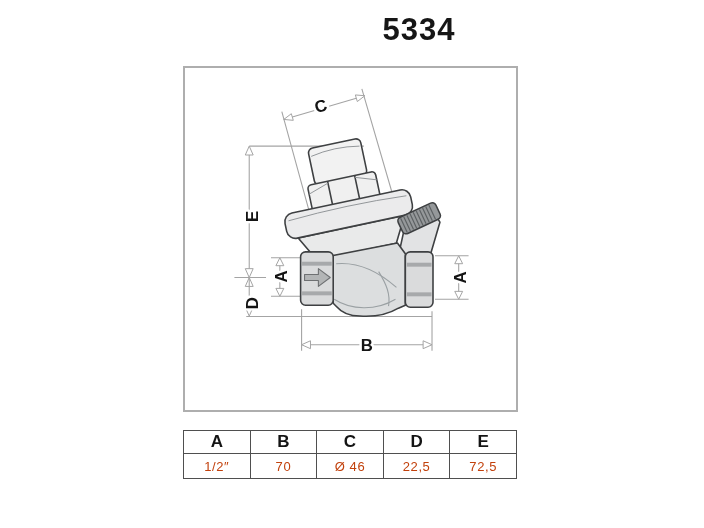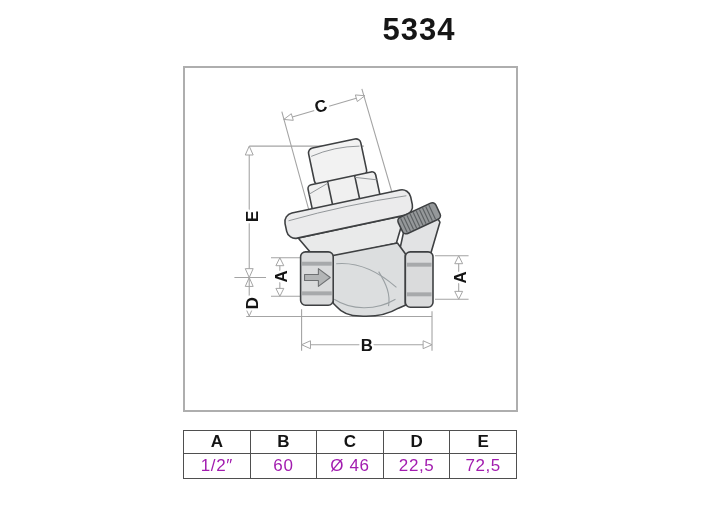--- a/index.html
+++ b/index.html
@@ -29,21 +29,21 @@
   }
 
   table.dims{
     position:absolute;left:183px;top:430px;width:334px;
     border-collapse:collapse;table-layout:fixed;background:#ffffff;
   }
   table.dims th,table.dims td{
     border:1.6px solid #4f4f4f;text-align:center;vertical-align:middle;padding:0;
   }
   table.dims th{font-size:17px;font-weight:bold;color:#141414;height:22px;}
-  table.dims td{font-size:17px;font-weight:normal;color:#a21caf;height:24px;letter-spacing:0.6px;}
+  table.dims td{font-size:13px;font-weight:normal;color:#c2410c;height:24px;letter-spacing:0.6px;}
 </style>
 </head>
 <body>
 
 <div class="title">5334</div>
 
 <div class="diagram-box">
   <svg viewBox="0 0 335 346">
 
     <g>
@@ -134,19 +134,19 @@
       <th>A</th>
       <th>B</th>
       <th>C</th>
       <th>D</th>
       <th>E</th>
     </tr>
   </thead>
   <tbody>
     <tr>
       <td>1/2″</td>
-      <td>60</td>
+      <td>70</td>
       <td>Ø 46</td>
       <td>22,5</td>
       <td>72,5</td>
     </tr>
   </tbody>
 </table>
 
 </body></html>

